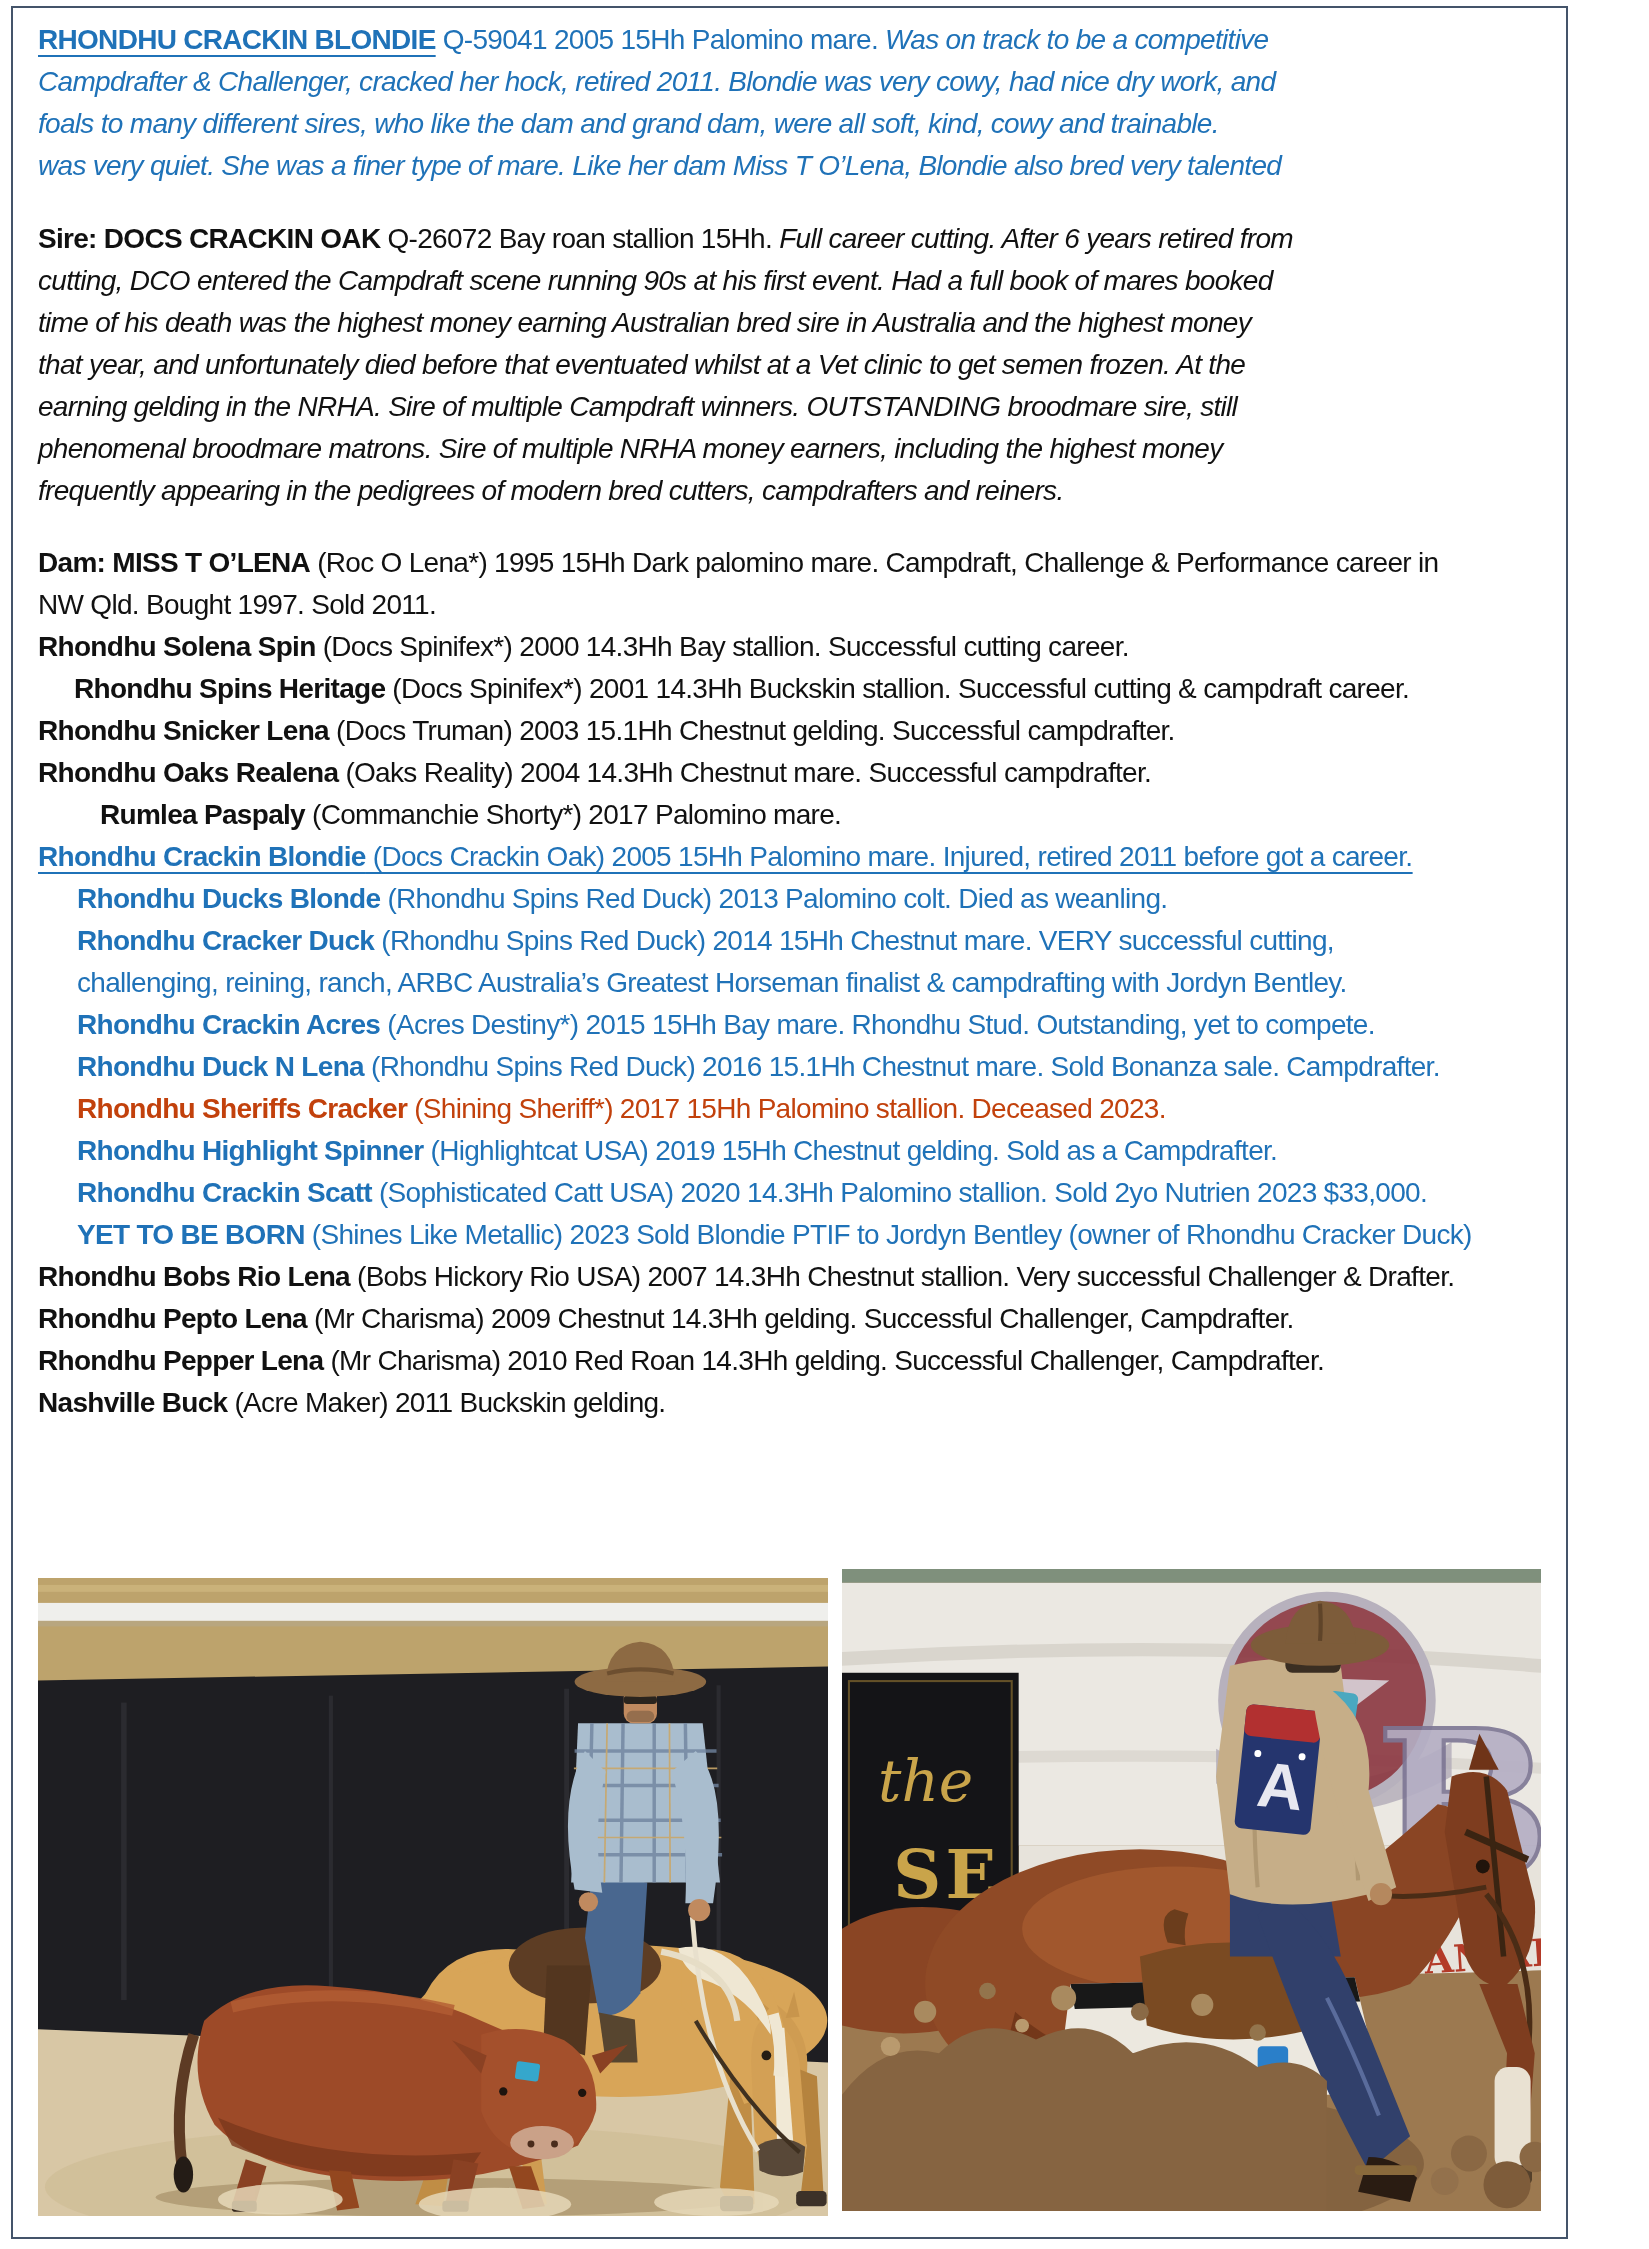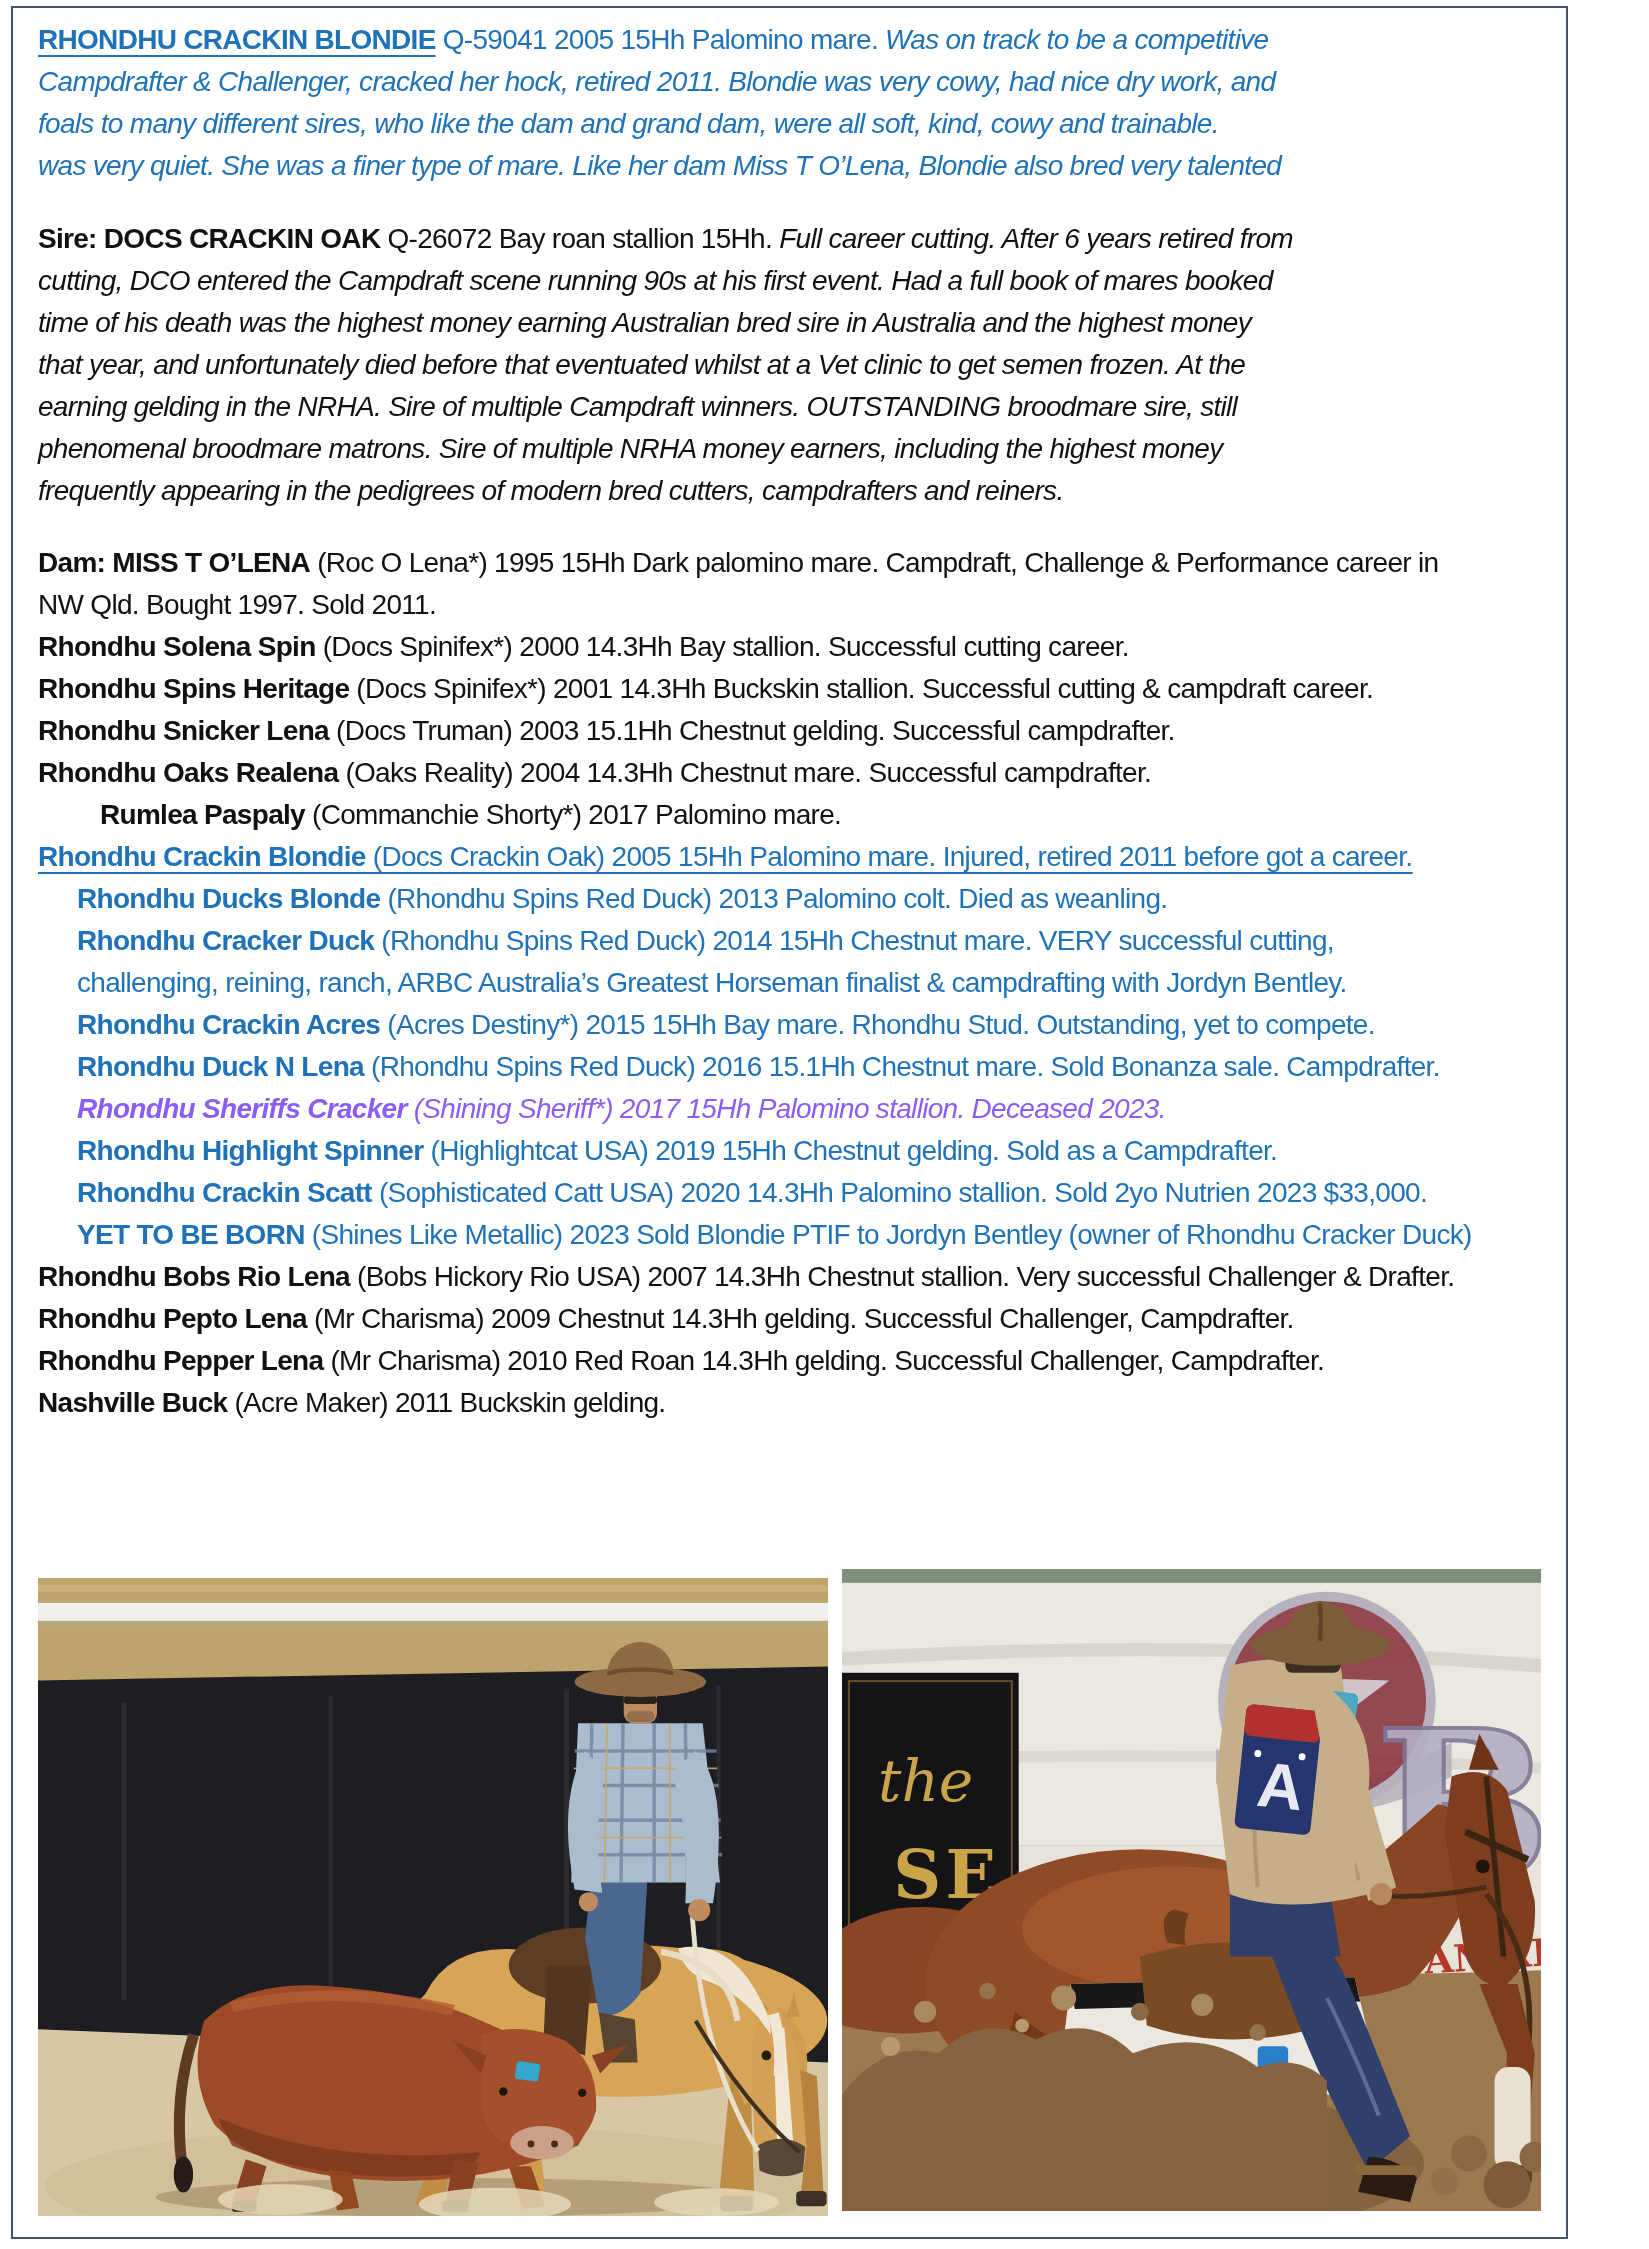--- a/index.html
+++ b/index.html
@@ -48,31 +48,31 @@
       <div class="ln" data-name="text-line" style="color: rgb(17, 17, 17);"><span class="i" data-name="text-run">earning gelding in the NRHA. Sire of multiple Campdraft winners. OUTSTANDING broodmare sire, still</span></div>
       <div class="ln" data-name="text-line" style="color: rgb(17, 17, 17);"><span class="i" data-name="text-run">phenomenal broodmare matrons. Sire of multiple NRHA money earners, including the highest money</span></div>
       <div class="ln" data-name="text-line" style="color: rgb(17, 17, 17);"><span class="i" data-name="text-run">frequently appearing in the pedigrees of modern bred cutters, campdrafters and reiners.</span></div>
     </div>
     <div class="para" data-name="paragraph-dam">
       <div class="ln" data-name="text-line" style="color: rgb(17, 17, 17);"><span class="b" data-name="text-run">Dam: MISS T O’LENA</span><span data-name="text-run"> (Roc O Lena*) 1995 15Hh Dark palomino mare. Campdraft, Challenge &amp; Performance career in</span></div>
       <div class="ln" data-name="text-line" style="color: rgb(17, 17, 17);"><span data-name="text-run">NW Qld. Bought 1997. Sold 2011.</span></div>
     </div>
     <div class="para" data-name="paragraph-progeny">
       <div class="ln" data-name="text-line" style="color: rgb(17, 17, 17);"><span class="b" data-name="text-run">Rhondhu Solena Spin</span><span data-name="text-run"> (Docs Spinifex*) 2000 14.3Hh Bay stallion. Successful cutting career.</span></div>
-      <div class="ln" data-name="text-line" style="color: rgb(17, 17, 17);"><span class="b" data-name="text-run">Rhondhu Spins Heritage</span><span data-name="text-run"> (Docs Spinifex*) 2001 14.3Hh Buckskin stallion. Successful cutting &amp; campdraft career.</span></div>
+      <div class="ln" data-name="text-line" style="color: rgb(17, 17, 17); margin-left: 36px;"><span class="b" data-name="text-run">Rhondhu Spins Heritage</span><span data-name="text-run"> (Docs Spinifex*) 2001 14.3Hh Buckskin stallion. Successful cutting &amp; campdraft career.</span></div>
       <div class="ln" data-name="text-line" style="color: rgb(17, 17, 17);"><span class="b" data-name="text-run">Rhondhu Snicker Lena</span><span data-name="text-run"> (Docs Truman) 2003 15.1Hh Chestnut gelding. Successful campdrafter.</span></div>
       <div class="ln" data-name="text-line" style="color: rgb(17, 17, 17);"><span class="b" data-name="text-run">Rhondhu Oaks Realena</span><span data-name="text-run"> (Oaks Reality) 2004 14.3Hh Chestnut mare. Successful campdrafter.</span></div>
       <div class="ln" data-name="text-line" style="padding-left: 62px; color: rgb(17, 17, 17);"><span class="b" data-name="text-run">Rumlea Paspaly</span><span data-name="text-run"> (Commanchie Shorty*) 2017 Palomino mare.</span></div>
       <div class="ln u" data-name="text-line" style="color: rgb(31, 114, 184);"><span class="b u" data-name="text-run">Rhondhu Crackin Blondie</span><span class="u" data-name="text-run"> (Docs Crackin Oak) 2005 15Hh Palomino mare. Injured, retired 2011 before got a career.</span></div>
       <div class="ln" data-name="text-line" style="padding-left: 39px; color: rgb(31, 114, 184);"><span class="b" data-name="text-run">Rhondhu Ducks Blonde</span><span data-name="text-run"> (Rhondhu Spins Red Duck) 2013 Palomino colt. Died as weanling.</span></div>
       <div class="ln" data-name="text-line" style="padding-left: 39px; color: rgb(31, 114, 184);"><span class="b" data-name="text-run">Rhondhu Cracker Duck</span><span data-name="text-run"> (Rhondhu Spins Red Duck) 2014 15Hh Chestnut mare. VERY successful cutting,</span></div>
       <div class="ln" data-name="text-line" style="padding-left: 39px; color: rgb(31, 114, 184);"><span data-name="text-run">challenging, reining, ranch, ARBC Australia’s Greatest Horseman finalist &amp; campdrafting with Jordyn Bentley.</span></div>
       <div class="ln" data-name="text-line" style="padding-left: 39px; color: rgb(31, 114, 184);"><span class="b" data-name="text-run">Rhondhu Crackin Acres</span><span data-name="text-run"> (Acres Destiny*) 2015 15Hh Bay mare. Rhondhu Stud. Outstanding, yet to compete.</span></div>
       <div class="ln" data-name="text-line" style="padding-left: 39px; color: rgb(31, 114, 184);"><span class="b" data-name="text-run">Rhondhu Duck N Lena</span><span data-name="text-run"> (Rhondhu Spins Red Duck) 2016 15.1Hh Chestnut mare. Sold Bonanza sale. Campdrafter.</span></div>
-      <div class="ln" data-name="text-line" style="padding-left: 39px; color: #8b5cf6; font-style: italic;"><span class="b" data-name="text-run">Rhondhu Sheriffs Cracker</span><span data-name="text-run"> (Shining Sheriff*) 2017 15Hh Palomino stallion. Deceased 2023.</span></div>
+      <div class="ln" data-name="text-line" style="padding-left: 39px; color: #c2410c;"><span class="b" data-name="text-run">Rhondhu Sheriffs Cracker</span><span data-name="text-run"> (Shining Sheriff*) 2017 15Hh Palomino stallion. Deceased 2023.</span></div>
       <div class="ln" data-name="text-line" style="padding-left: 39px; color: rgb(31, 114, 184);"><span class="b" data-name="text-run">Rhondhu Highlight Spinner</span><span data-name="text-run"> (Highlightcat USA) 2019 15Hh Chestnut gelding. Sold as a Campdrafter.</span></div>
       <div class="ln" data-name="text-line" style="padding-left: 39px; color: rgb(31, 114, 184);"><span class="b" data-name="text-run">Rhondhu Crackin Scatt</span><span data-name="text-run"> (Sophisticated Catt USA) 2020 14.3Hh Palomino stallion. Sold 2yo Nutrien 2023 $33,000.</span></div>
       <div class="ln" data-name="text-line" style="padding-left: 39px; color: rgb(31, 114, 184);"><span class="b" data-name="text-run">YET TO BE BORN</span><span data-name="text-run"> (Shines Like Metallic) 2023 Sold Blondie PTIF to Jordyn Bentley (owner of Rhondhu Cracker Duck)</span></div>
       <div class="ln" data-name="text-line" style="color: rgb(17, 17, 17);"><span class="b" data-name="text-run">Rhondhu Bobs Rio Lena</span><span data-name="text-run"> (Bobs Hickory Rio USA) 2007 14.3Hh Chestnut stallion. Very successful Challenger &amp; Drafter.</span></div>
       <div class="ln" data-name="text-line" style="color: rgb(17, 17, 17);"><span class="b" data-name="text-run">Rhondhu Pepto Lena</span><span data-name="text-run"> (Mr Charisma) 2009 Chestnut 14.3Hh gelding. Successful Challenger, Campdrafter.</span></div>
       <div class="ln" data-name="text-line" style="color: rgb(17, 17, 17);"><span class="b" data-name="text-run">Rhondhu Pepper Lena</span><span data-name="text-run"> (Mr Charisma) 2010 Red Roan 14.3Hh gelding. Successful Challenger, Campdrafter.</span></div>
       <div class="ln" data-name="text-line" style="color: rgb(17, 17, 17);"><span class="b" data-name="text-run">Nashville Buck</span><span data-name="text-run"> (Acre Maker) 2011 Buckskin gelding.</span></div>
     </div>
   </div>
 

